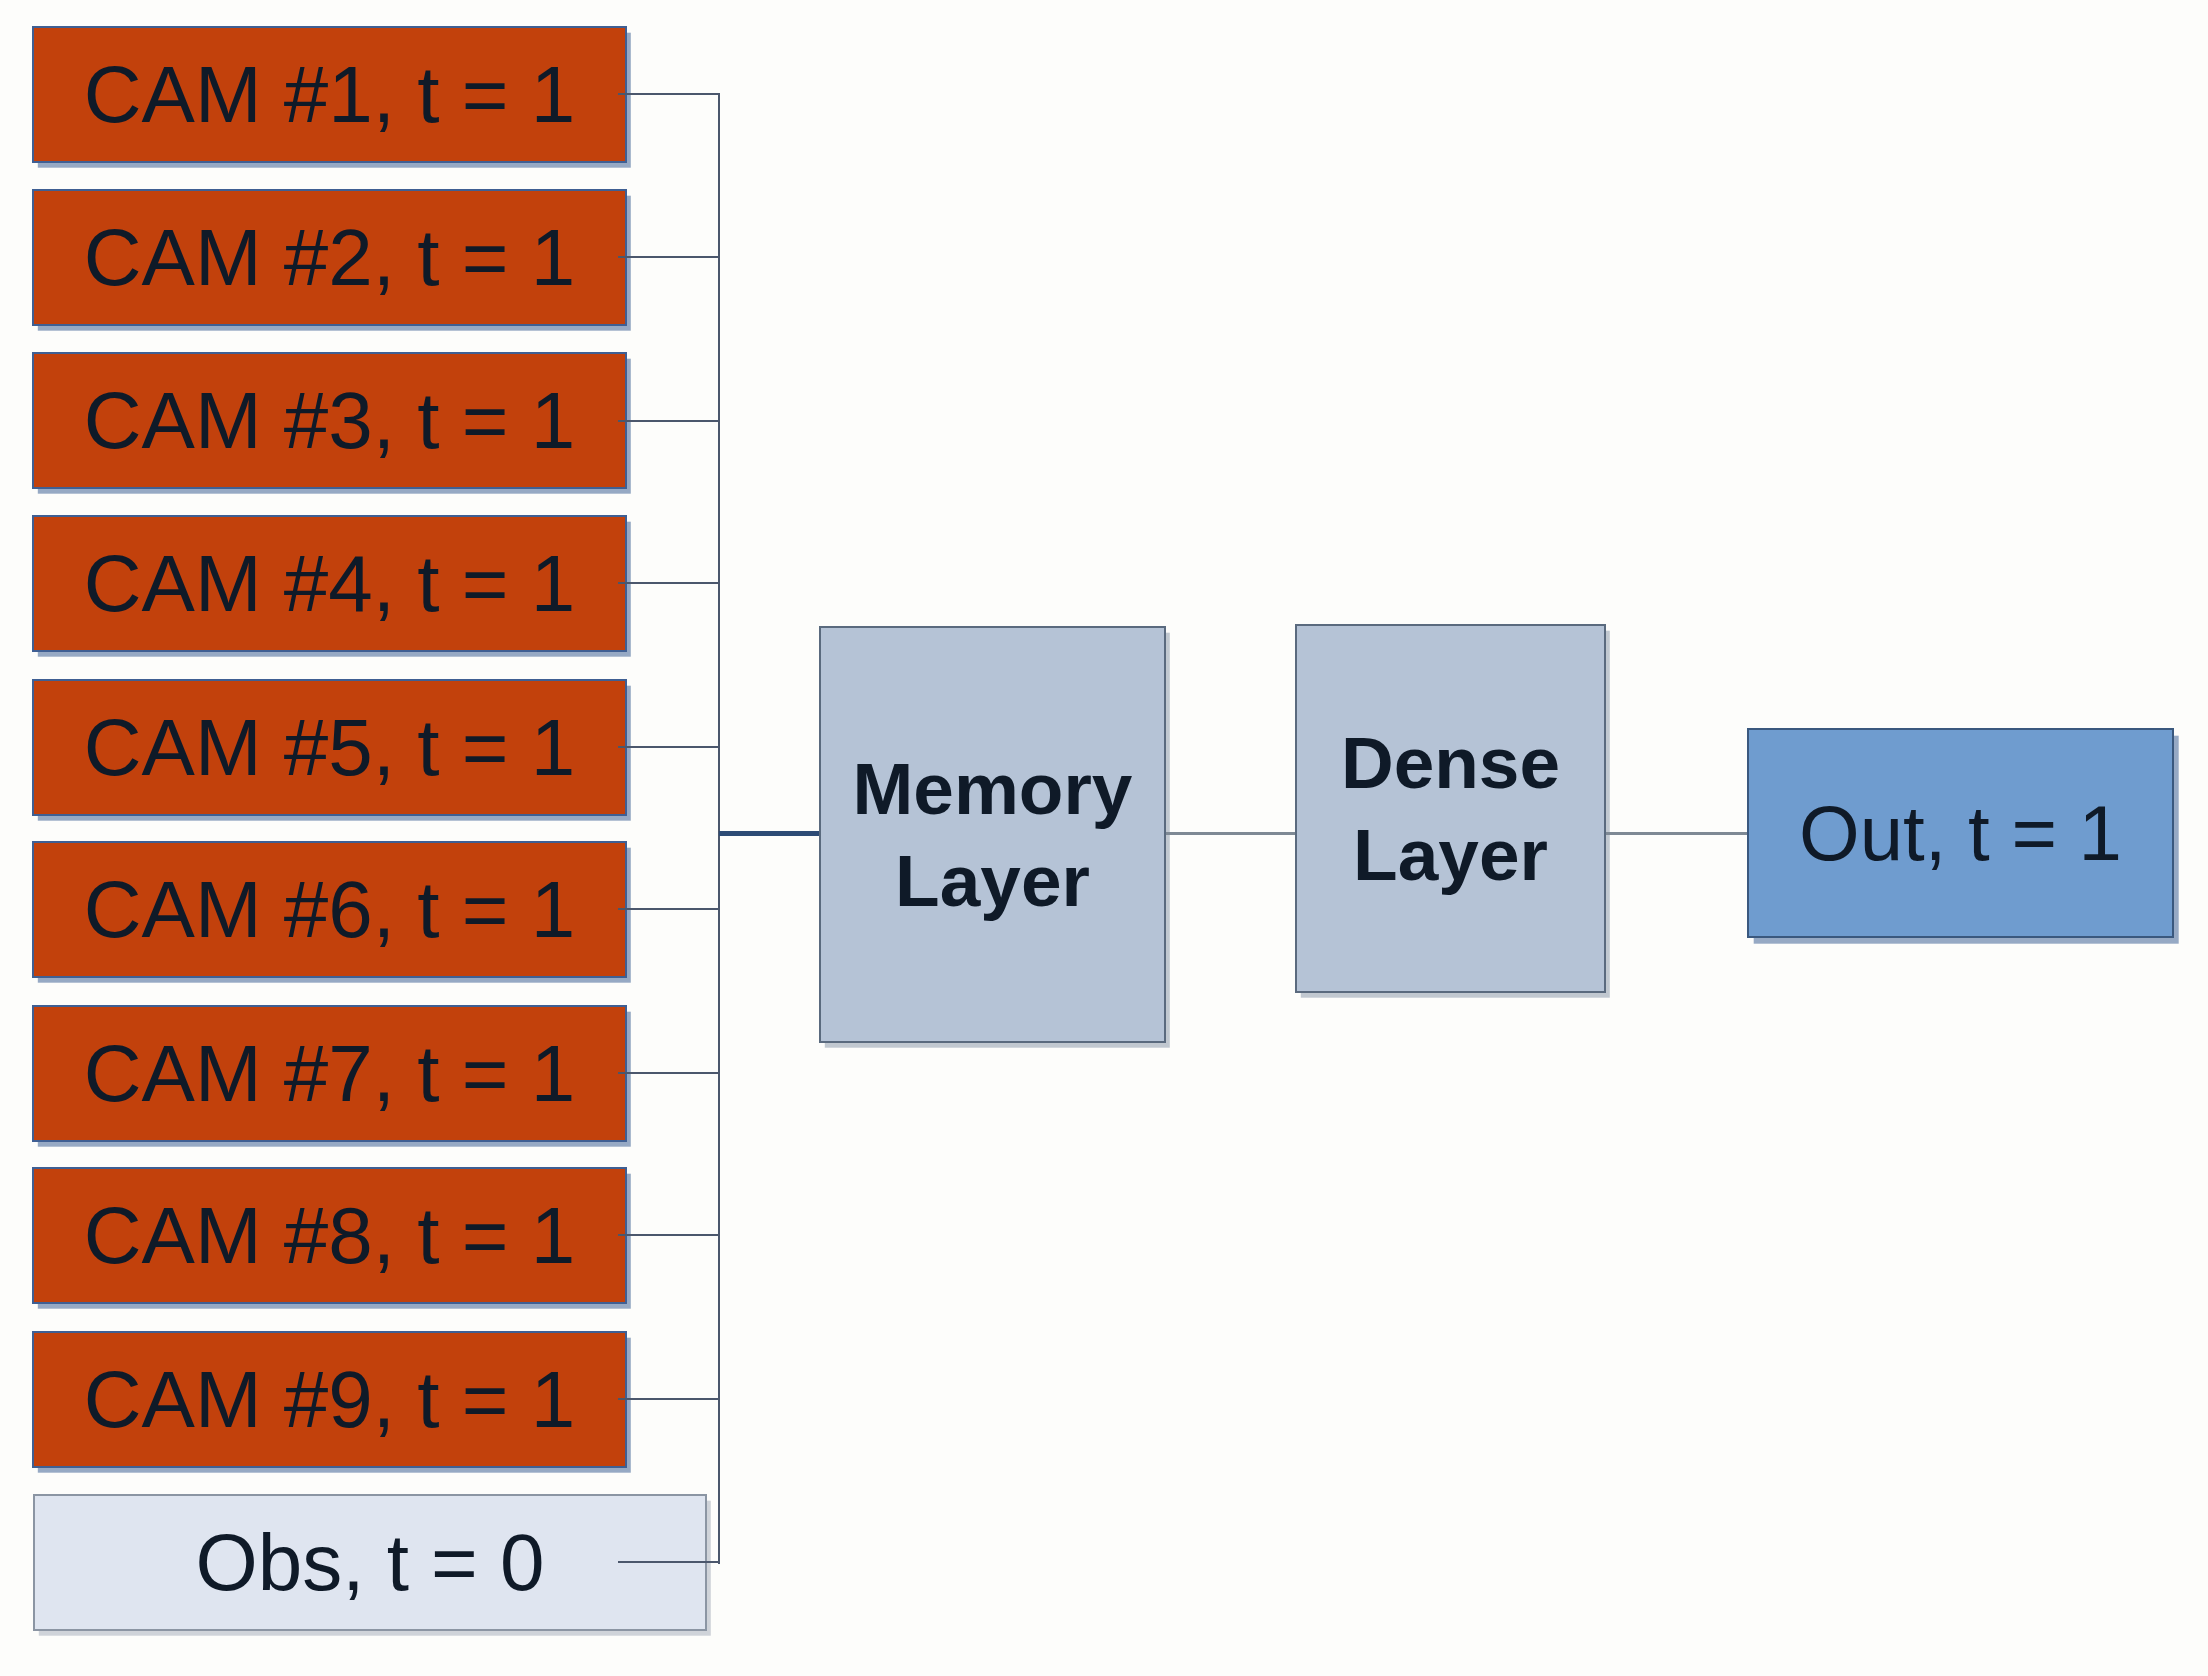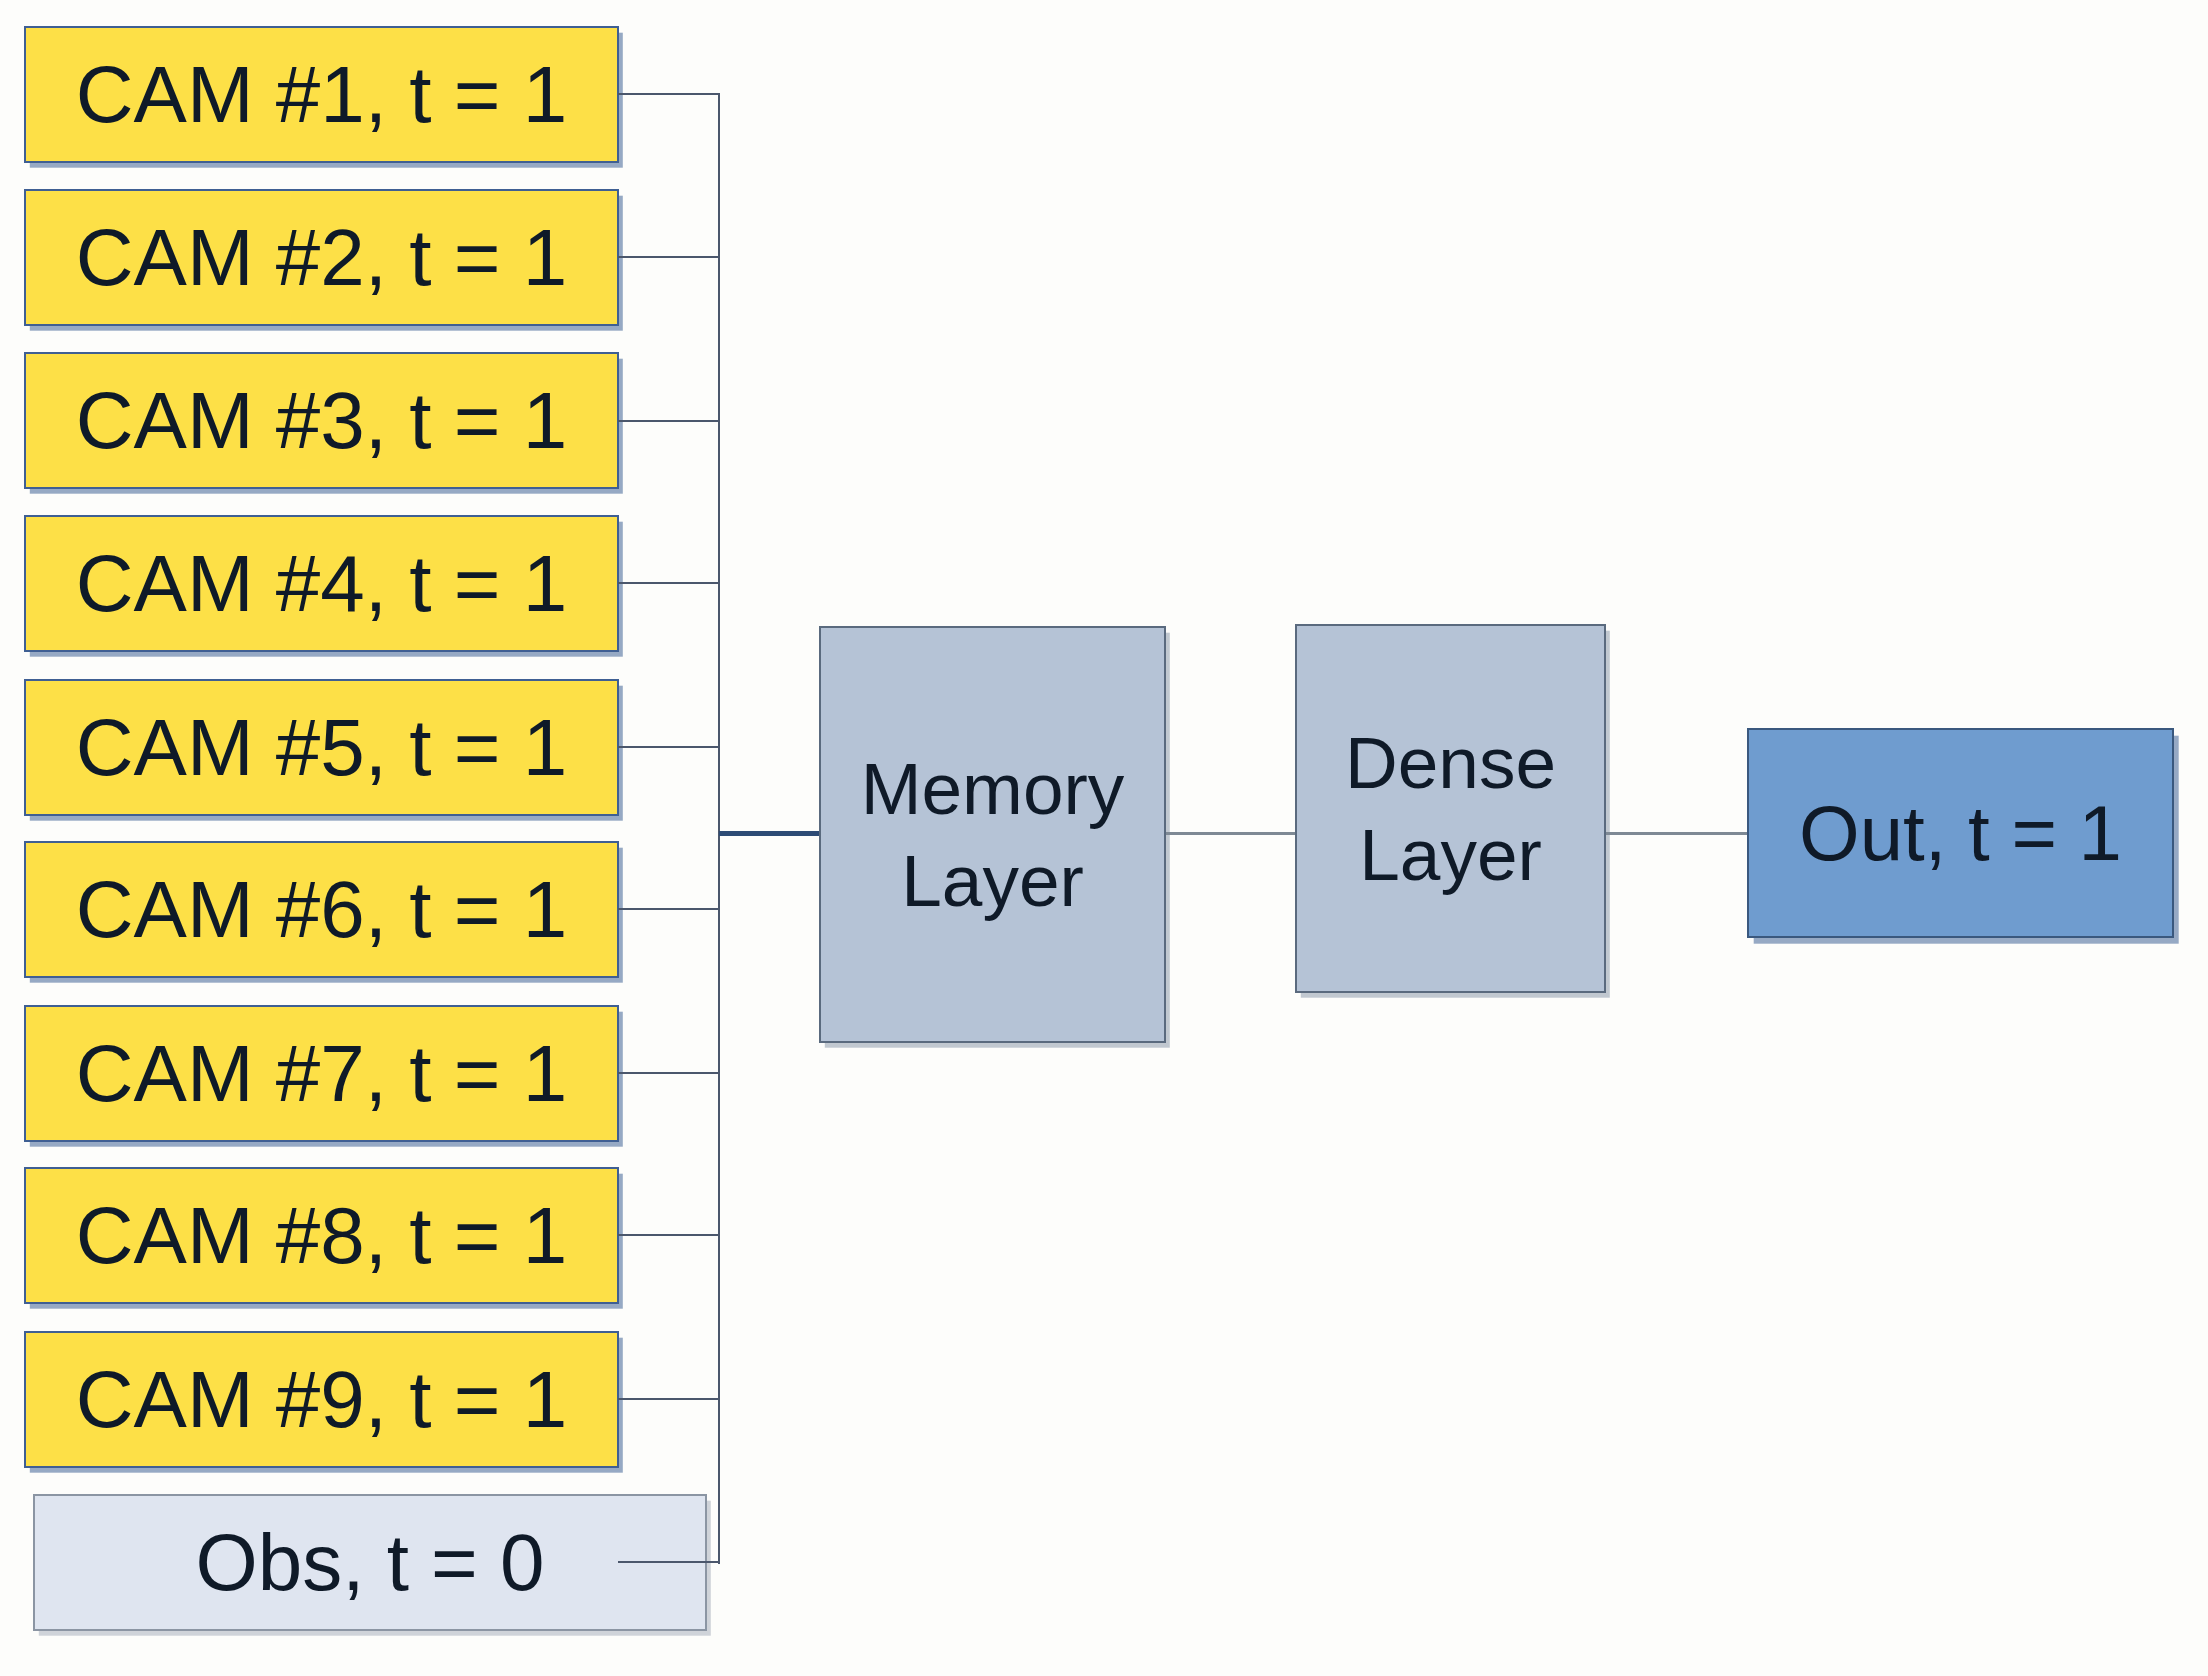--- a/index.html
+++ b/index.html
@@ -1,27 +1,27 @@
 <!DOCTYPE html>
 <html><head>
 <meta charset="utf-8">
 <style>
   html,body{margin:0;padding:0;background:#fcfcfa;}
   .canvas{position:relative;width:2208px;height:1677px;background:#fdfdfb;overflow:hidden;
           font-family:"Liberation Sans", sans-serif;color:#0f1a28;}
   .node{position:absolute;display:flex;align-items:center;justify-content:center;
         box-sizing:border-box;text-align:center;}
   .node .lbl{display:block;}
-  .cam{left:24px;width:595px;height:137px;background:#fde047;border:2.9px solid #3f5f93;
+  .cam{left:32px;width:595px;height:137px;background:#c2410c;border:2.9px solid #3f5f93;
        font-size:80px;box-shadow:4.8px 5.7px 0 -1px rgba(96,125,166,.65);}
   .obs{left:33px;width:674px;height:137px;background:#dfe5f0;border:2.9px solid #8b95a3;
        font-size:80px;box-shadow:4.8px 5.7px 0 -1px rgba(150,160,175,.45);}
   .layer{background:#b5c3d6;border:2.9px solid #5a6a7e;font-size:73px;line-height:1.25;
          box-shadow:4.8px 5.7px 0 -1px rgba(120,135,155,.45);}
-  .layer .lbl{padding:0 34px;}
+  .layer .lbl{padding:0 34px;font-weight:bold;}
   .mem{left:819px;top:626px;width:347px;height:417px;}
   .dense{left:1295px;top:624px;width:311px;height:369px;}
   .out{left:1747px;top:728px;width:427px;height:210px;background:#6f9ccf;
        border:2.9px solid #3a587e;font-size:78px;box-shadow:5.7px 6.7px 0 -1px rgba(96,125,166,.65);}
   .stub{position:absolute;left:618px;width:100px;height:1.9px;background:#4b576c;}
   .bus{position:absolute;left:718px;top:93px;width:1.9px;height:1471px;background:#4b576c;}
   .conn-main{position:absolute;left:719px;top:831px;width:100px;height:4.8px;background:#2d4b75;}
   .conn-gray{position:absolute;top:832px;height:2.9px;background:#7e8994;}
   .c1{left:1166px;width:129px;}
   .c2{left:1606px;width:141px;}

